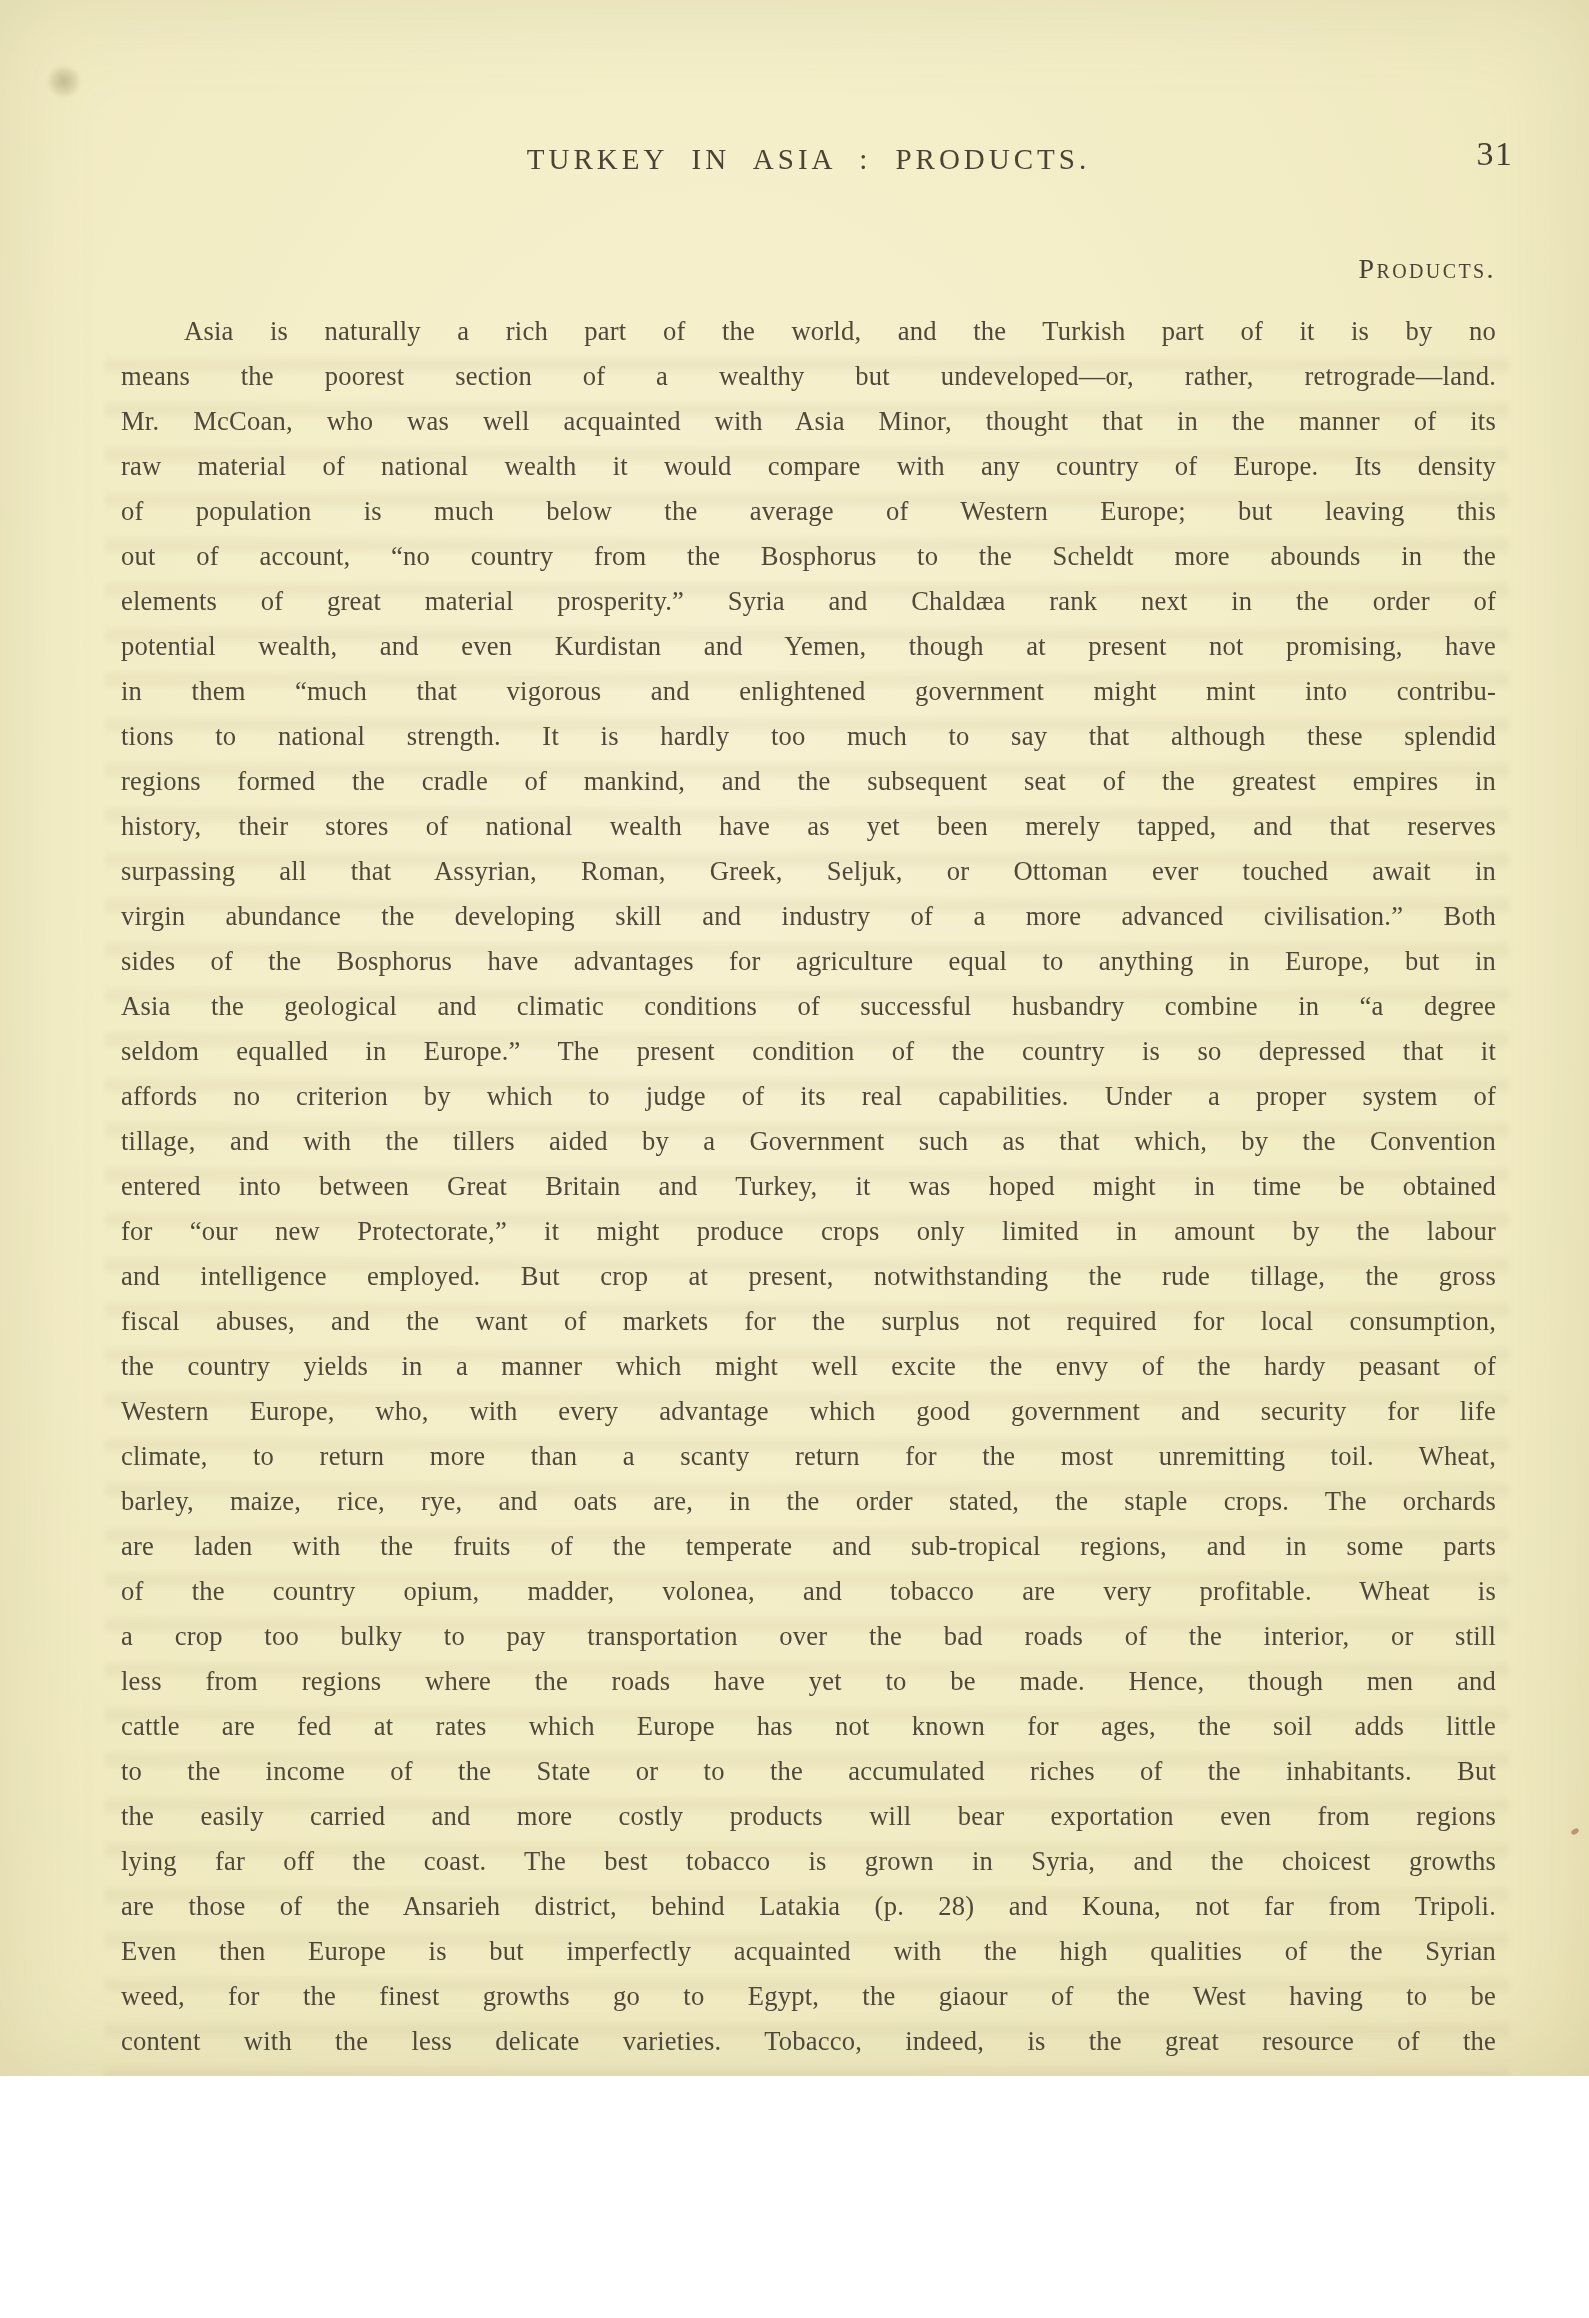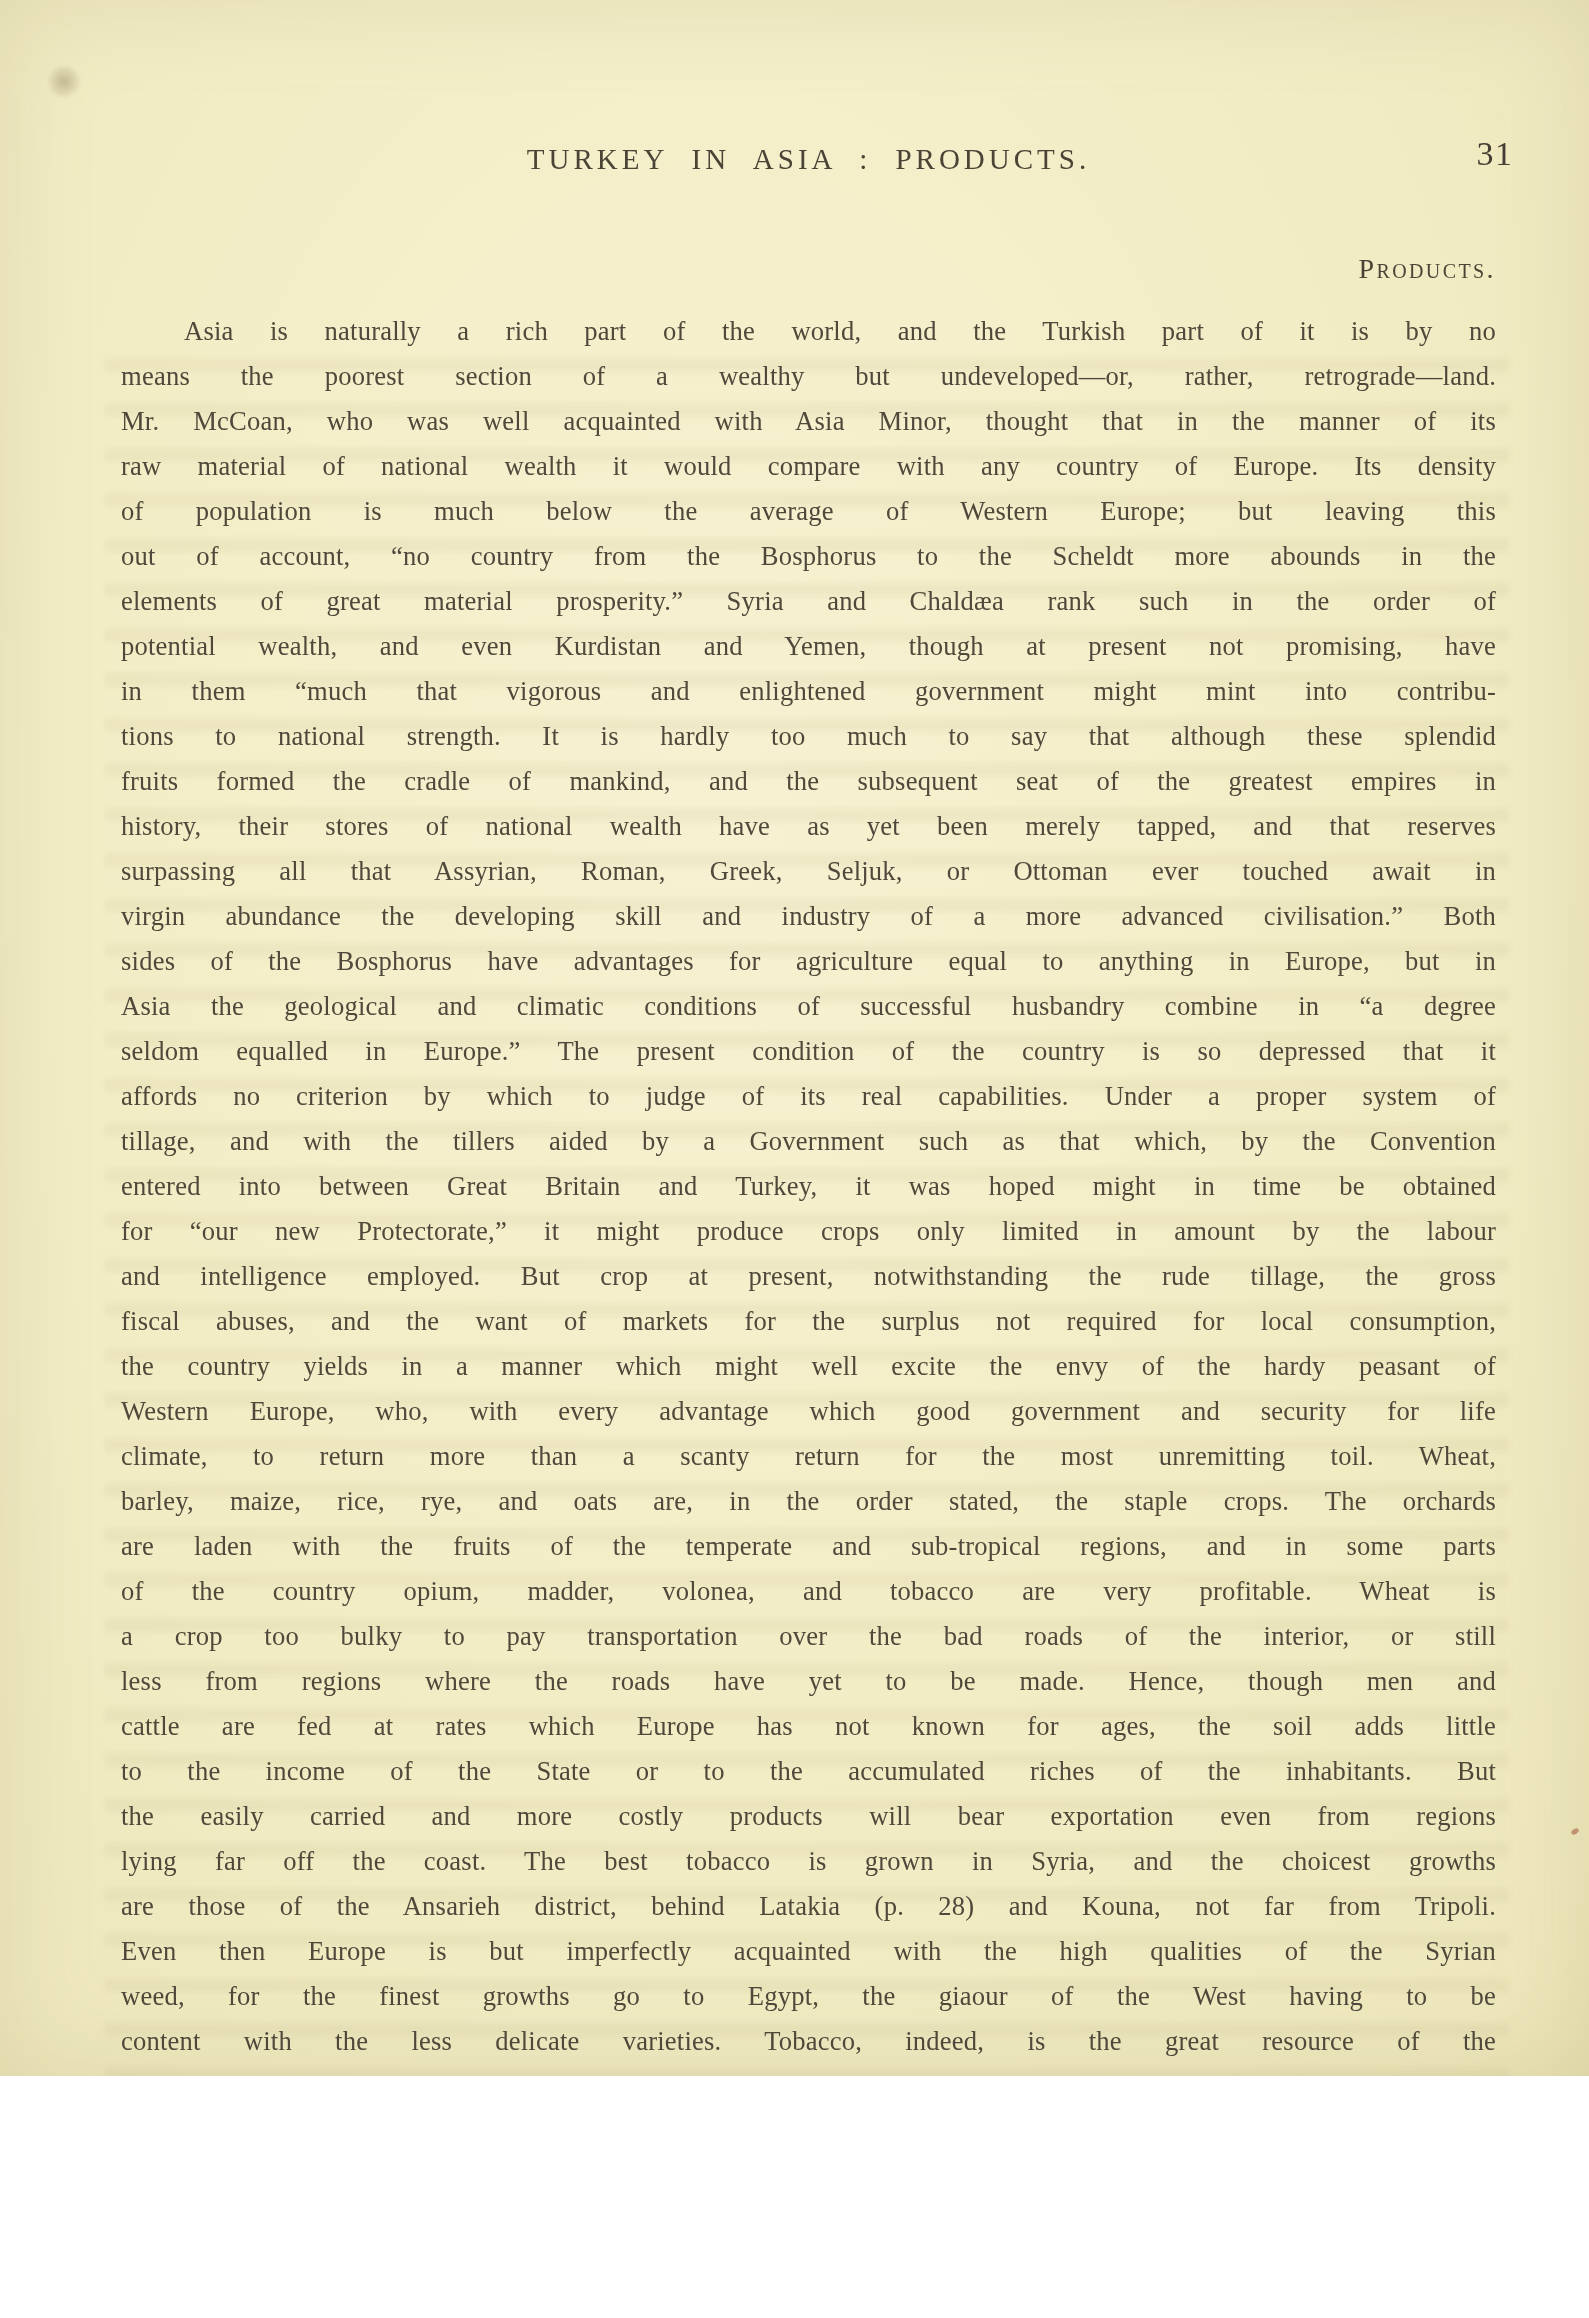--- a/index.html
+++ b/index.html
@@ -122,25 +122,25 @@
 
   <h2 class="section-heading">Products.</h2>
 
   <div class="body-text">
       <div class="line indent">Asia is naturally a rich part of the world, and the Turkish part of it is by no</div>
       <div class="line">means the poorest section of a wealthy but undeveloped—or, rather, retrograde—land.</div>
       <div class="line">Mr. McCoan, who was well acquainted with Asia Minor, thought that in the manner of its</div>
       <div class="line">raw material of national wealth it would compare with any country of Europe. Its density</div>
       <div class="line">of population is much below the average of Western Europe; but leaving this</div>
       <div class="line">out of account, “no country from the Bosphorus to the Scheldt more abounds in the</div>
-      <div class="line">elements of great material prosperity.” Syria and Chaldæa rank such in the order of</div>
+      <div class="line">elements of great material prosperity.” Syria and Chaldæa rank next in the order of</div>
       <div class="line">potential wealth, and even Kurdistan and Yemen, though at present not promising, have</div>
       <div class="line">in them “much that vigorous and enlightened government might mint into contribu-</div>
       <div class="line">tions to national strength. It is hardly too much to say that although these splendid</div>
-      <div class="line">fruits formed the cradle of mankind, and the subsequent seat of the greatest empires in</div>
+      <div class="line">regions formed the cradle of mankind, and the subsequent seat of the greatest empires in</div>
       <div class="line">history, their stores of national wealth have as yet been merely tapped, and that reserves</div>
       <div class="line">surpassing all that Assyrian, Roman, Greek, Seljuk, or Ottoman ever touched await in</div>
       <div class="line">virgin abundance the developing skill and industry of a more advanced civilisation.” Both</div>
       <div class="line">sides of the Bosphorus have advantages for agriculture equal to anything in Europe, but in</div>
       <div class="line">Asia the geological and climatic conditions of successful husbandry combine in “a degree</div>
       <div class="line">seldom equalled in Europe.” The present condition of the country is so depressed that it</div>
       <div class="line">affords no criterion by which to judge of its real capabilities. Under a proper system of</div>
       <div class="line">tillage, and with the tillers aided by a Government such as that which, by the Convention</div>
       <div class="line">entered into between Great Britain and Turkey, it was hoped might in time be obtained</div>
       <div class="line">for “our new Protectorate,” it might produce crops only limited in amount by the labour</div>

